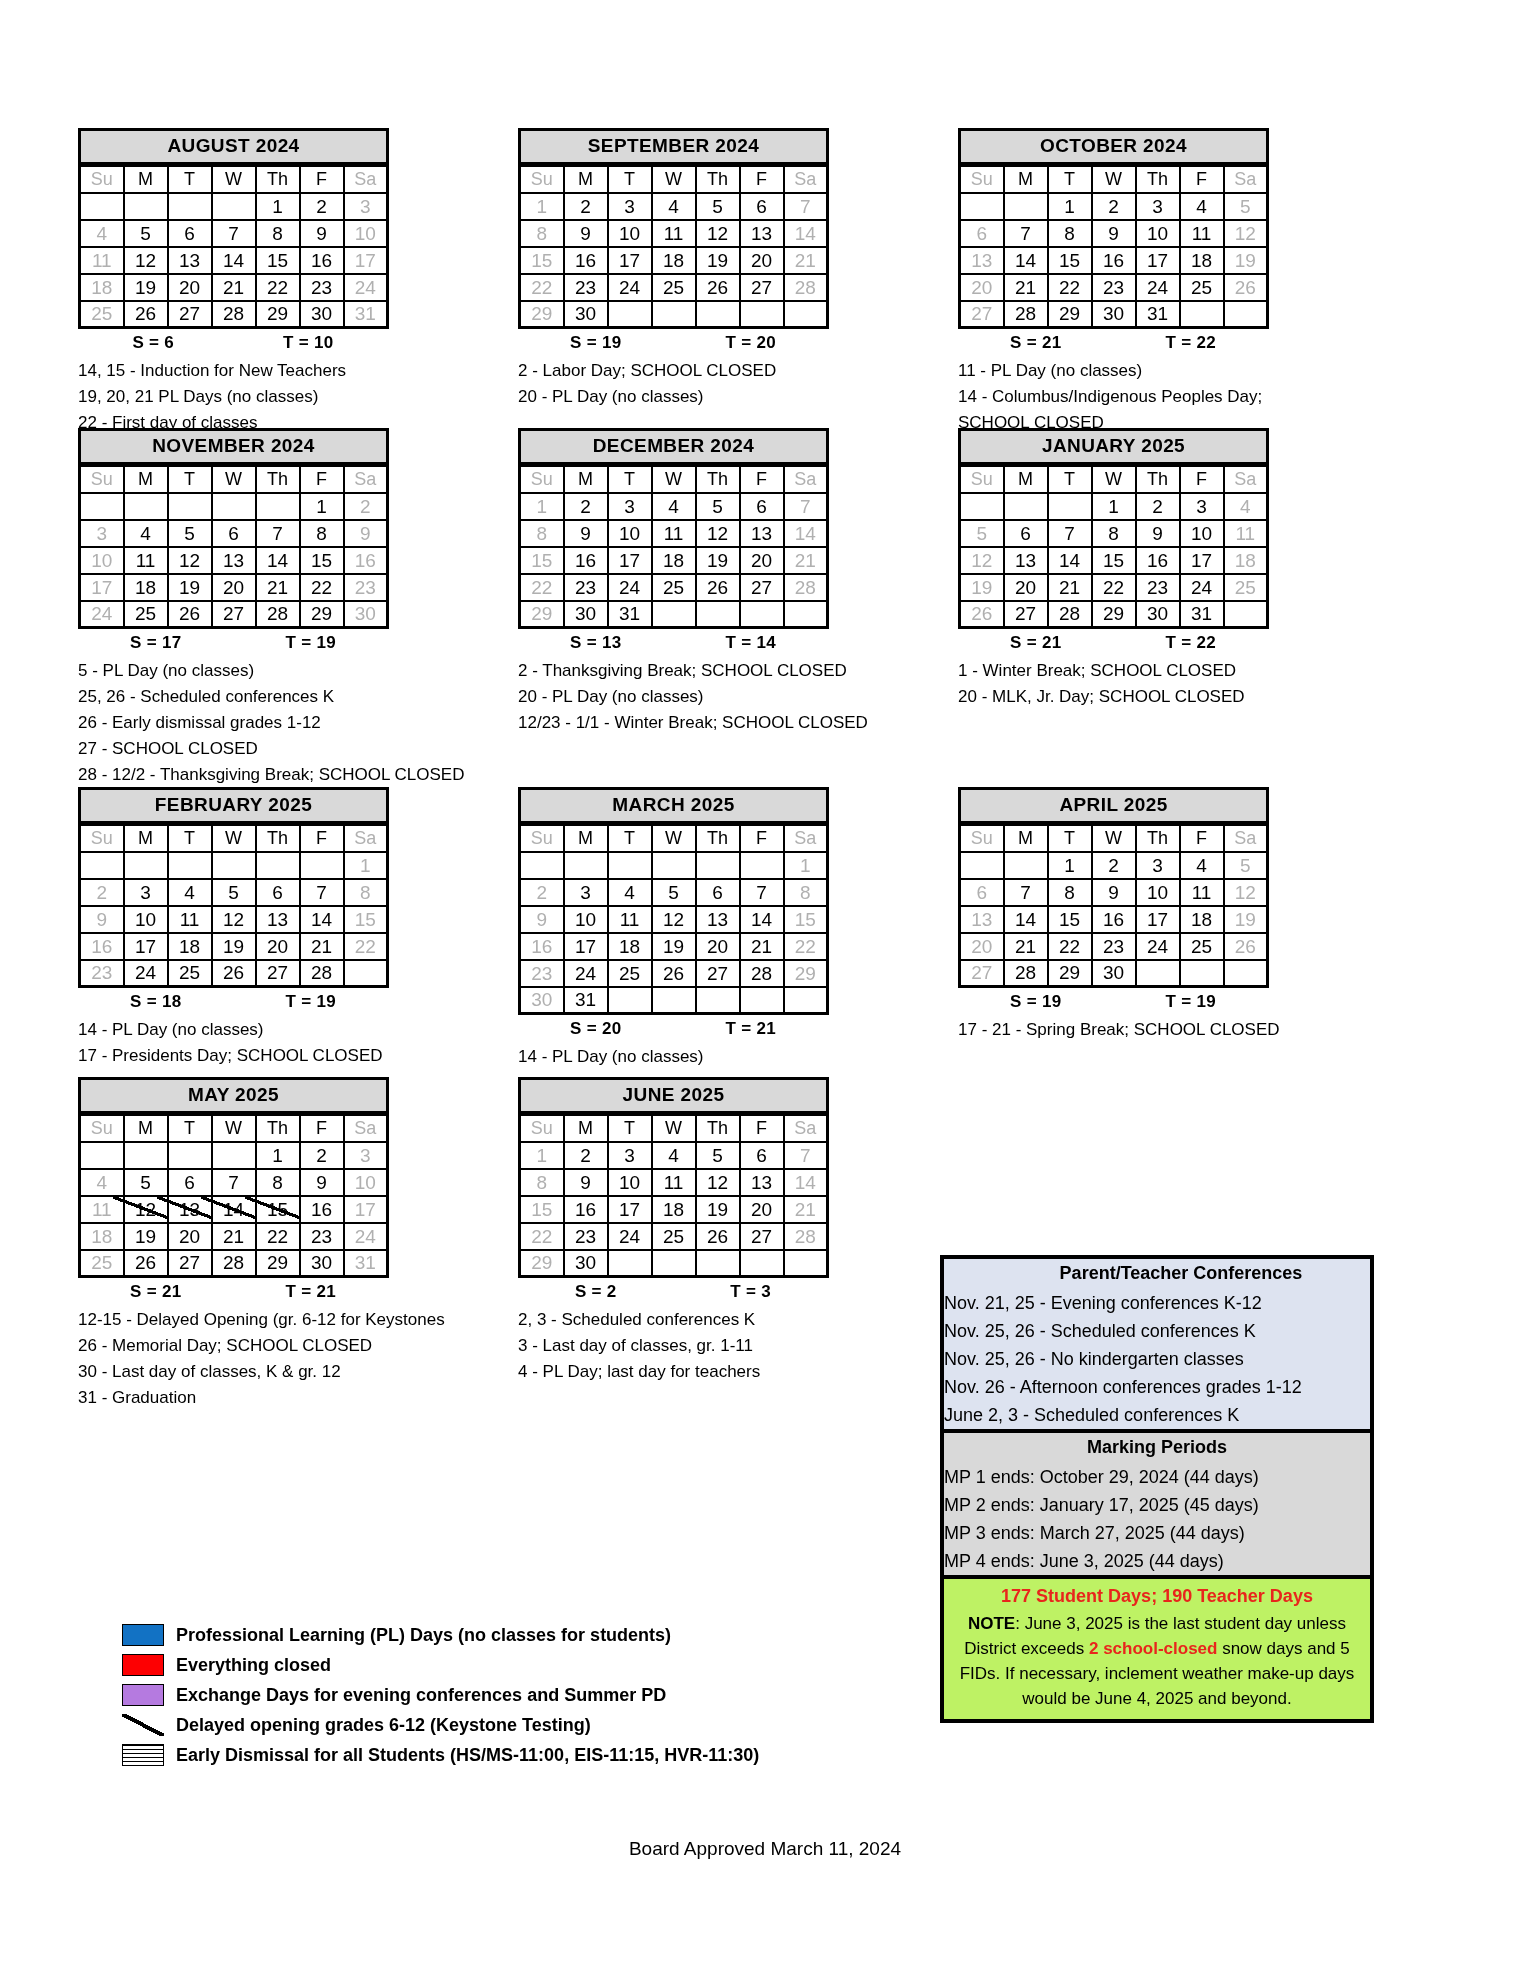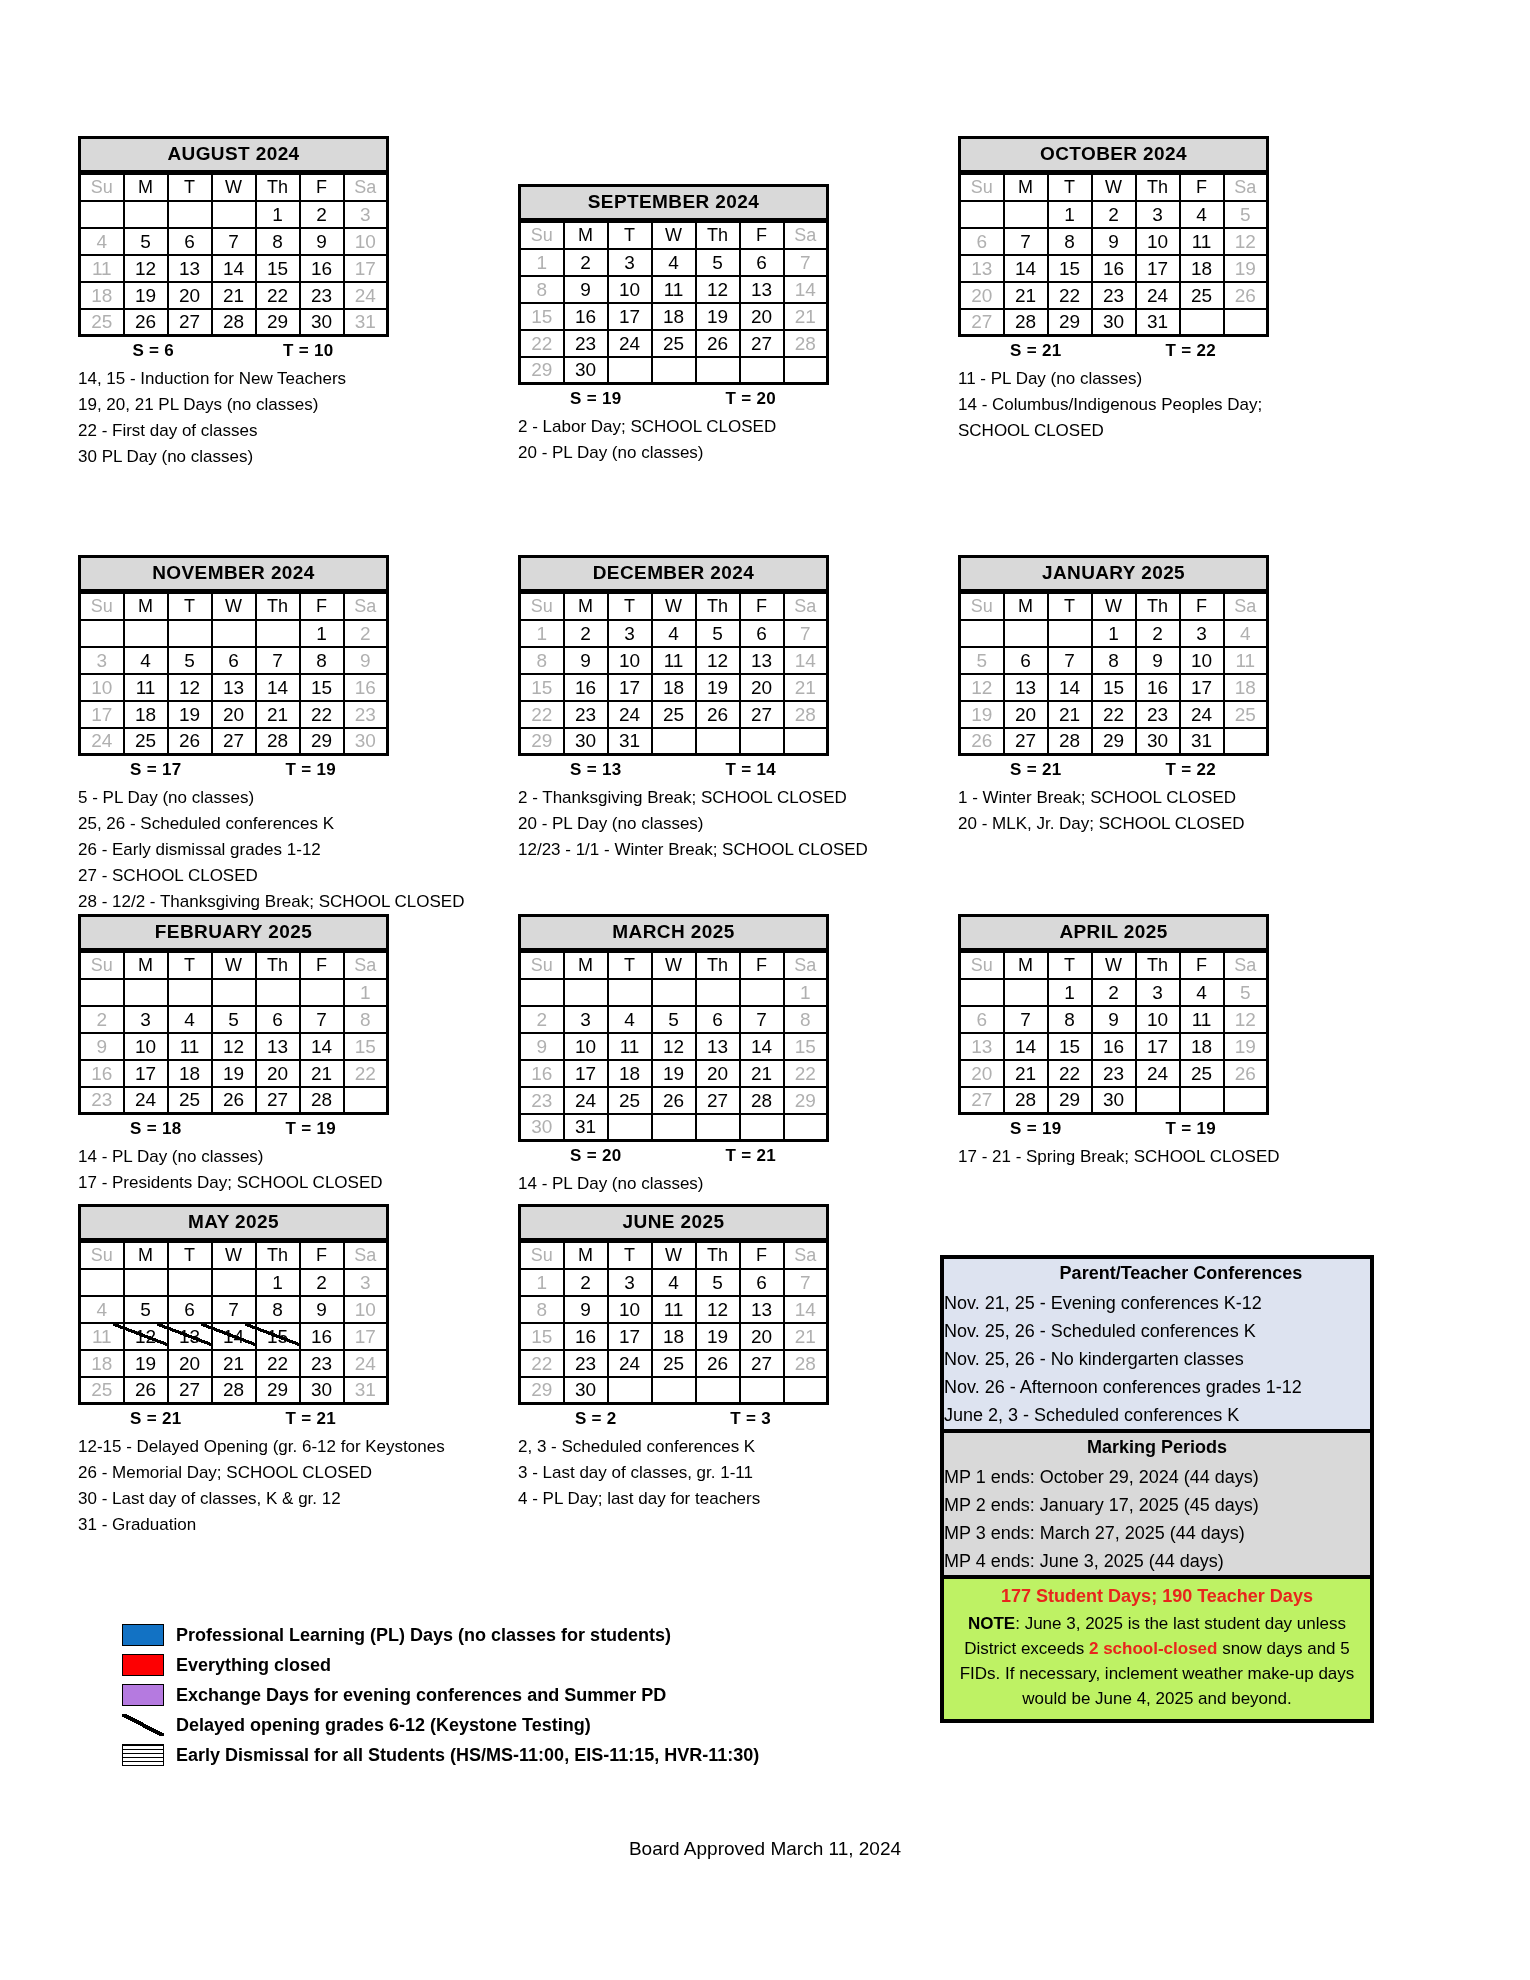--- a/index.html
+++ b/index.html
@@ -12,21 +12,21 @@
   }
   #page {
     position: relative;
     width: 1530px; height: 1980px;
     padding: 0;
   }
 
   
   .cal-grid {
     position: absolute;
-    left: 78px; top: 136px;
+    left: 78px; top: 128px;
     width: 1380px;
     display: grid;
     grid-template-columns: 440px 440px 440px;
     grid-auto-rows: min-content;
     row-gap: 0px;
   }
   .month-block { width: 330px; }
 
   table.month {
     border-collapse: collapse;
@@ -249,21 +249,21 @@
           <span>S = 6</span>
           <span>T = 10</span>
         </div>
         <div class="notes">
           <div class="note">14, 15 - Induction for New Teachers</div>
           <div class="note">19, 20, 21 PL Days (no classes)</div>
           <div class="note">22 - First day of classes</div>
           <div class="note">30 PL Day (no classes)</div>
         </div>
       </div>
-      <div class="month-block" style="height: 371px; margin-top: 48px;">
+      <div class="month-block" style="height: 252px;">
         <table class="month">
           <caption>SEPTEMBER 2024</caption>
           <thead>
             <tr>
               <th class="we">Su</th>
               <th>M</th>
               <th>T</th>
               <th>W</th>
               <th>Th</th>
               <th>F</th>

